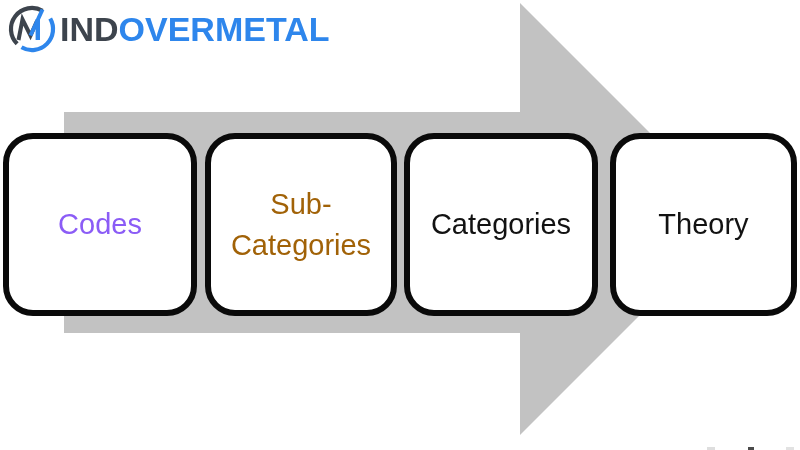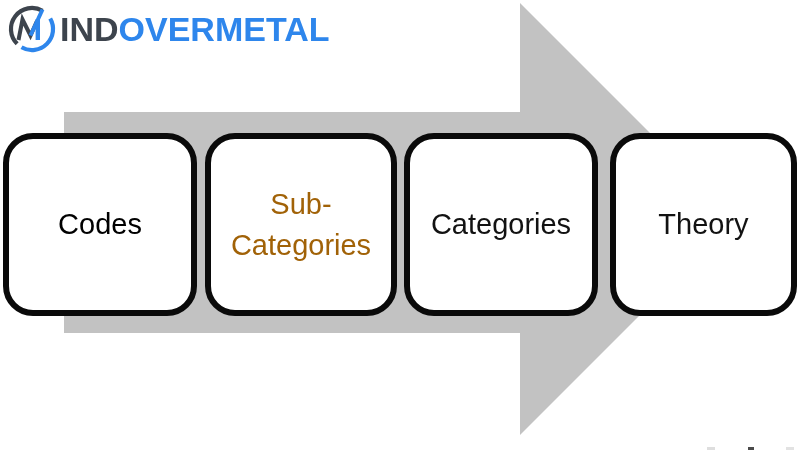--- a/index.html
+++ b/index.html
@@ -87,21 +87,21 @@
       <path d="M 23.5 31.5 L 35.5 5.5" fill="none" stroke-width="4" stroke="#2e86ec"></path>
       <path d="M 30.8 15 L 30.8 36" fill="none" stroke-width="4.4" stroke="#2e86ec"></path>
     </svg>
     <div class="logo-text"><span style="color: rgb(61, 68, 77);">IND</span><span style="color: rgb(46, 134, 236);">OVERMETAL</span></div>
   </div>
 
   <svg class="arrow-svg" viewBox="0 0 800 450">
     <polygon points="64,112 520,112 520,3 736,219 520,435 520,333 64,333" fill="#c2c2c2"></polygon>
   </svg>
 
-  <div class="step step-1" style="color: #000000;">Codes</div>
+  <div class="step step-1" style="color: #8b5cf6;">Codes</div>
 
   <div class="step step-2" style="color: #a16207;">Sub-
 Categories</div>
 
   <div class="step step-3" style="color: rgb(18, 18, 18);">Categories</div>
 
   <div class="step step-4" style="color: rgb(18, 18, 18);">Theory</div>
 
   <div>
     <span class="wm-mark m1"></span>

